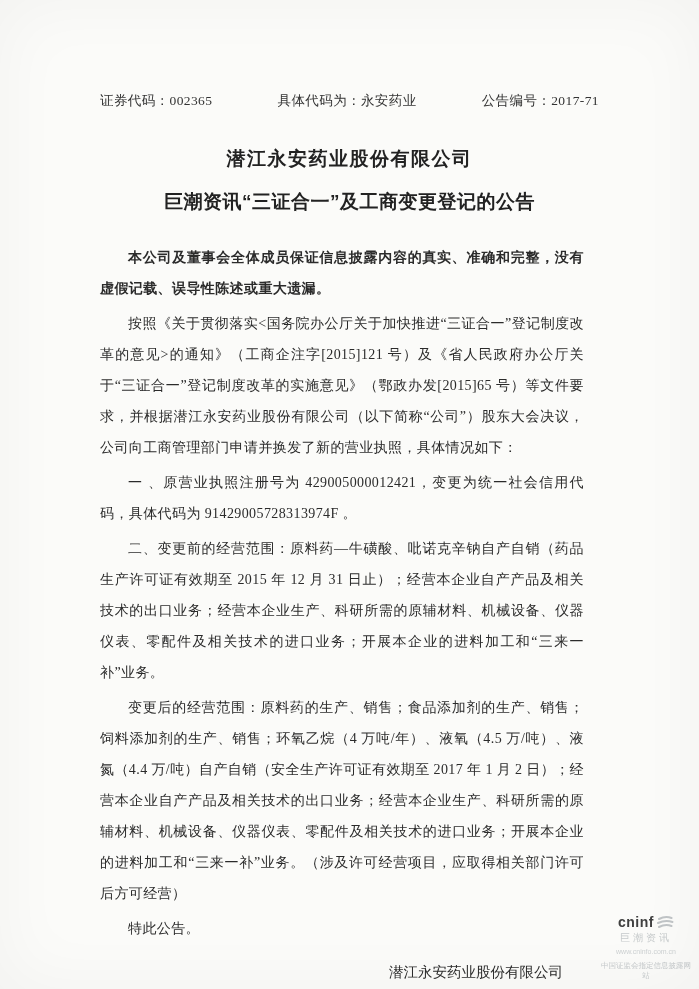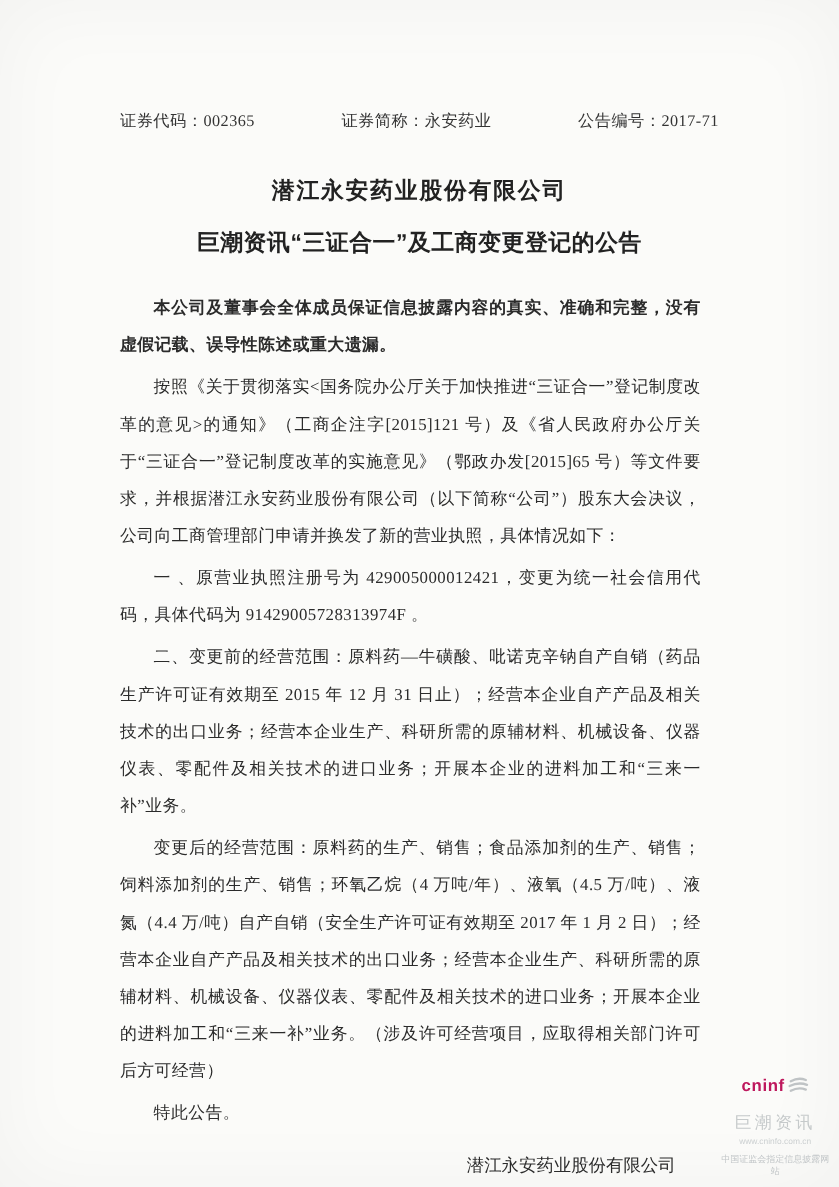--- a/index.html
+++ b/index.html
@@ -63,36 +63,36 @@
     width: 96px;
     text-align: center;
     font-family: "Liberation Sans", "DejaVu Sans", sans-serif;
     color: #c3c7c9;
     user-select: none;
   }
   .wm-logo-row {
     display: flex; align-items: center; justify-content: center;
     gap: 2px;
     font-weight: bold; font-size: 14px;
-    color: #be185d; letter-spacing: 0.5px;
+    color: #404040; letter-spacing: 0.5px;
   }
   .wm-logo { display: block; }
-  .wm-brand-cn { font-size: 14px;   letter-spacing: 3px; margin-top: 15px; color: #c6cacb; }
+  .wm-brand-cn { font-size: 10px;   letter-spacing: 3px; margin-top: 1px; color: #c6cacb; }
   .wm-url     { font-size: 7px;    margin-top: 3px;     color: #ccd0d1; }
   .wm-tagline { font-size: 7.5px;  margin-top: 6px;     color: #c2c6c8; }
 </style>
 </head>
 <body>
 
 <div class="page">
   <div class="content">
 
     <div class="doc-header">
       <span>证券代码：002365</span>
-      <span>证券简称：永安药业</span>
+      <span>具体代码为：永安药业</span>
       <span>公告编号：2017-71</span>
     </div>
 
     <div class="title">潜江永安药业股份有限公司</div>
     <div class="subtitle">巨潮资讯“三证合一”及工商变更登记的公告</div>
 
     <div class="body">
       <p class="disclaimer">本公司及董事会全体成员保证信息披露内容的真实、准确和完整，没有虚假记载、误导性陈述或重大遗漏。</p>
       <p>按照《关于贯彻落实&lt;国务院办公厅关于加快推进“三证合一”登记制度改革的意见&gt;的通知》（工商企注字[2015]121 号）及《省人民政府办公厅关于“三证合一”登记制度改革的实施意见》（鄂政办发[2015]65 号）等文件要求，并根据潜江永安药业股份有限公司（以下简称“公司”）股东大会决议，公司向工商管理部门申请并换发了新的营业执照，具体情况如下：</p>
       <p>一 、原营业执照注册号为 429005000012421，变更为统一社会信用代码，具体代码为 91429005728313974F 。</p>

